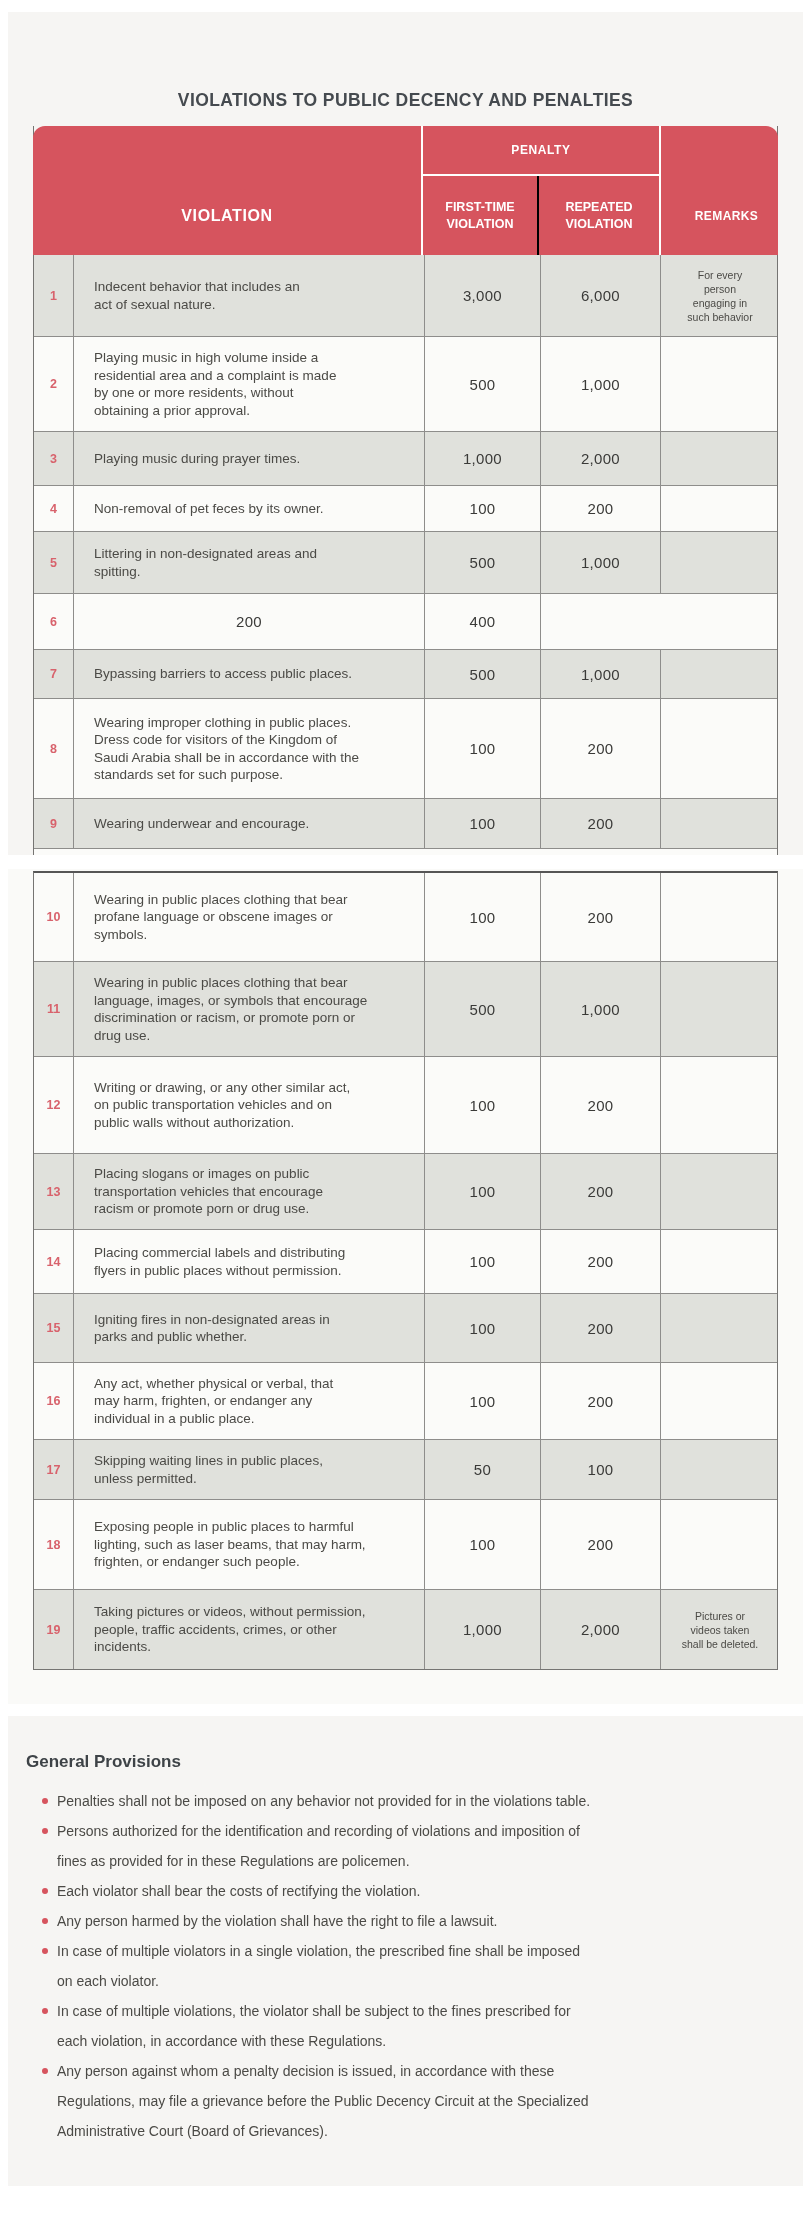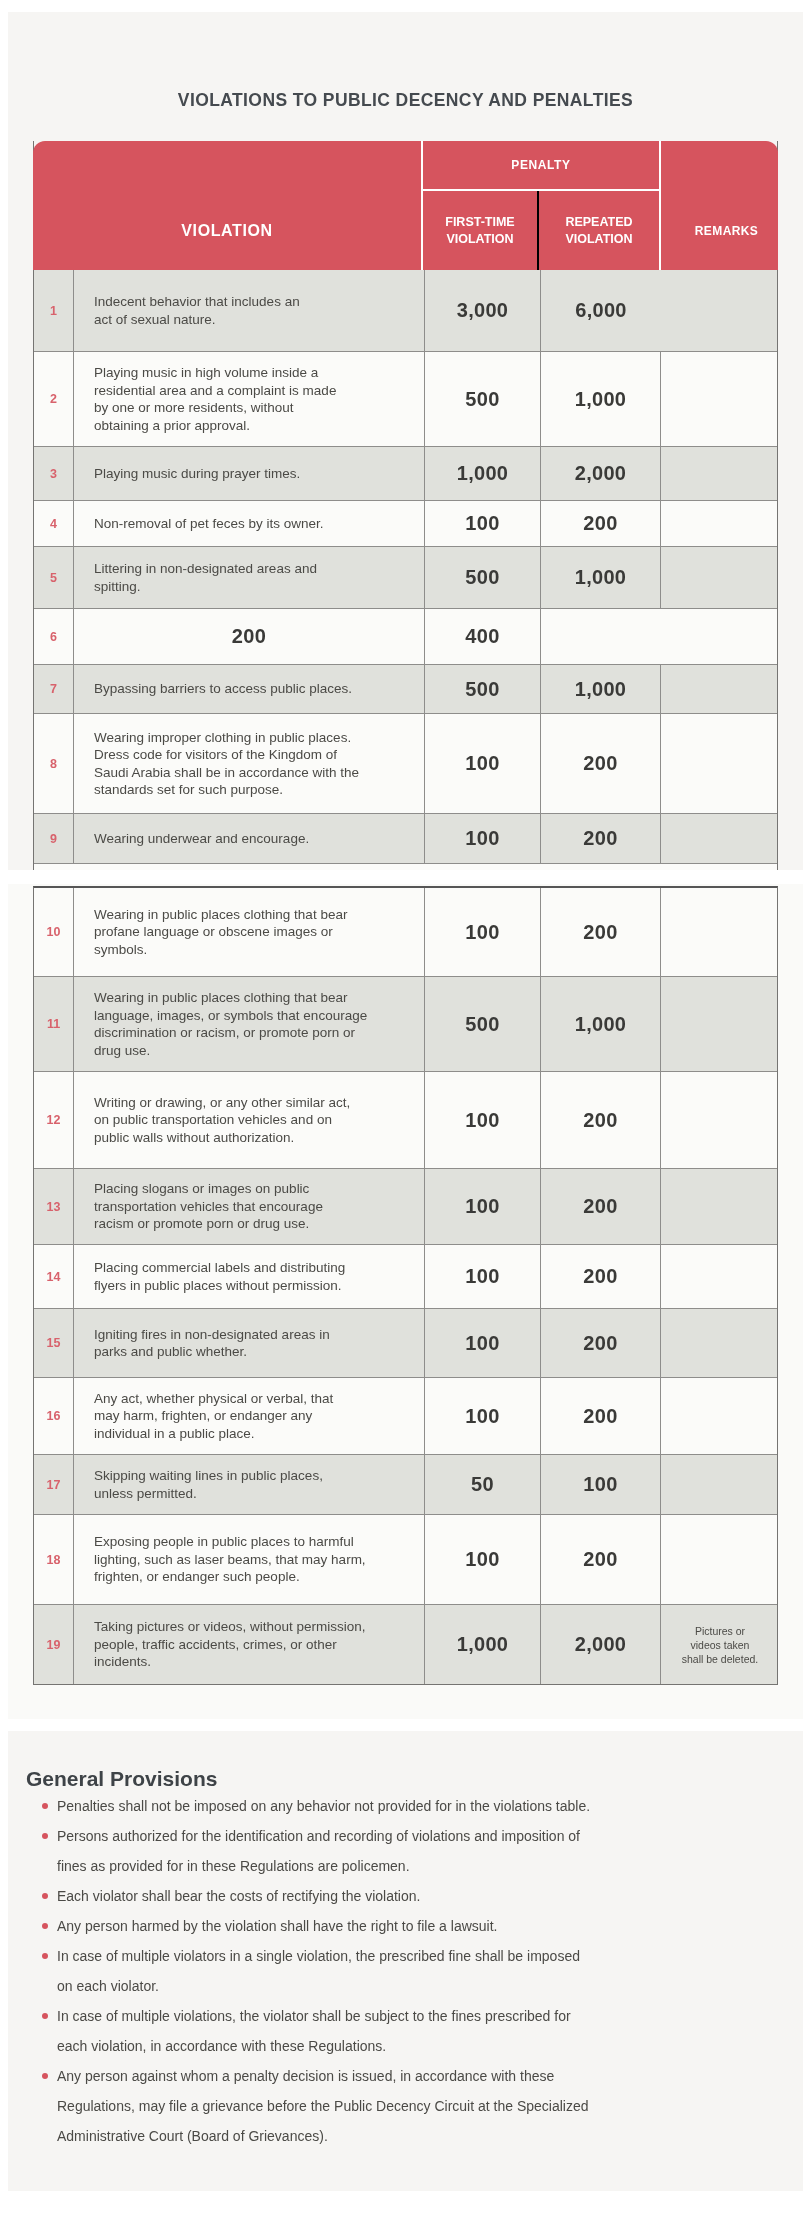--- a/index.html
+++ b/index.html
@@ -26,21 +26,21 @@
   .sec1{background:var(--sec-gray);margin-top:12px;padding-top:78px;}
   .sec2{background:var(--sec-white);margin-top:14px;padding-top:2px;padding-bottom:34px;}
   .sec3{background:var(--sec-gray);margin-top:12px;margin-bottom:13px;padding:36px 30px 40px 18px;}
 
   .title{
     text-align:center;
     font-size:17.5px;
     font-weight:bold;
     letter-spacing:.4px;
     color:var(--head-ink);
-    margin-bottom:30px;
+    margin-bottom:15px;
   }
 
   .tablebox{width:745px;margin:0 auto;}
   .t1{border-left:1px solid var(--outer);border-right:1px solid var(--outer);}
   .t2{border:1px solid var(--outer);border-top:2px solid #565656;}
 
   
   .hdr{
     display:grid;
     grid-template-columns:390px 116px 120px 117px;
@@ -65,21 +65,21 @@
     grid-template-columns:40px 351px 116px 120px 118px;
     background:var(--row-white);
   }
   .trow.shade{background:var(--row-gray);}
   .trow + .trow{border-top:1px solid var(--line);}
   .cell{display:flex;align-items:center;justify-content:center;text-align:center;border-right:1px solid var(--line);padding:6px 4px;}
   .cell:last-child{border-right:none;}
   .c-num{font-size:12.5px;font-weight:bold;color:var(--num-red);}
   .c-text{justify-content:flex-start;text-align:left;padding-left:20px;padding-right:10px;
           font-size:13.5px;line-height:17.5px;color:var(--ink);white-space:pre-line;}
-  .c-fine{font-size:20px;font-weight:bold;color:var(--ink-dark);letter-spacing:.3px;}
+  .c-fine{font-size:15px;font-weight:normal;color:var(--ink-dark);letter-spacing:.3px;}
   .c-remarks{font-size:10.5px;line-height:14px;color:var(--ink);white-space:pre-line;}
 
   
   .tbody1 .trow:nth-child(1){min-height:81px}
   .tbody1 .trow:nth-child(2){min-height:95px}
   .tbody1 .trow:nth-child(3){min-height:54px}
   .tbody1 .trow:nth-child(4){min-height:46px}
   .tbody1 .trow:nth-child(5){min-height:62px}
   .tbody1 .trow:nth-child(6){min-height:56px}
   .tbody1 .trow:nth-child(7){min-height:49px}
@@ -93,21 +93,21 @@
   .tbody2 .trow:nth-child(5){min-height:64px}
   .tbody2 .trow:nth-child(6){min-height:69px}
   .tbody2 .trow:nth-child(7){min-height:77px}
   .tbody2 .trow:nth-child(8){min-height:60px}
   .tbody2 .trow:nth-child(9){min-height:90px}
   .tbody2 .trow:nth-child(10){min-height:80px}
 
   .sliver{height:7px;background:var(--row-white);border-top:1px solid var(--line);}
 
   
-  .gp-heading{font-size:21px;font-weight:bold;color:#3E4347;}
+  .gp-heading{font-size:17px;font-weight:bold;color:#3E4347;margin-bottom:14px;}
   .gp-list{list-style:none;}
   .gp-item{position:relative;margin-left:22px;padding-left:9px;font-size:14px;line-height:30px;color:var(--ink);white-space:pre-line;}
   .gp-dot{position:absolute;left:-6px;top:12px;width:6px;height:6px;border-radius:50%;background:var(--red);}
 </style>
 </head>
 <body>
 
 <div class="section sec1">
   <div class="title">VIOLATIONS TO PUBLIC DECENCY AND PENALTIES</div>
 
@@ -123,20 +123,24 @@
 VIOLATION</div>
       <div class="hcell h-remarks">REMARKS</div>
     </div>
     <div class="tbody1" id="tbody1">
         <div class="trow shade">
           <div class="cell c-num">1</div>
           <div class="cell c-text">Indecent behavior that includes an
 act of sexual nature.</div>
           <div class="cell c-fine">3,000</div>
           <div class="cell c-fine">6,000</div>
+          <div class="cell c-remarks">For every
+person
+engaging in
+such behavior</div>
         </div>
         <div class="trow">
           <div class="cell c-num">2</div>
           <div class="cell c-text">Playing music in high volume inside a
 residential area and a complaint is made
 by one or more residents, without
 obtaining a prior approval.</div>
           <div class="cell c-fine">500</div>
           <div class="cell c-fine">1,000</div>
           <div class="cell c-remarks"></div>

